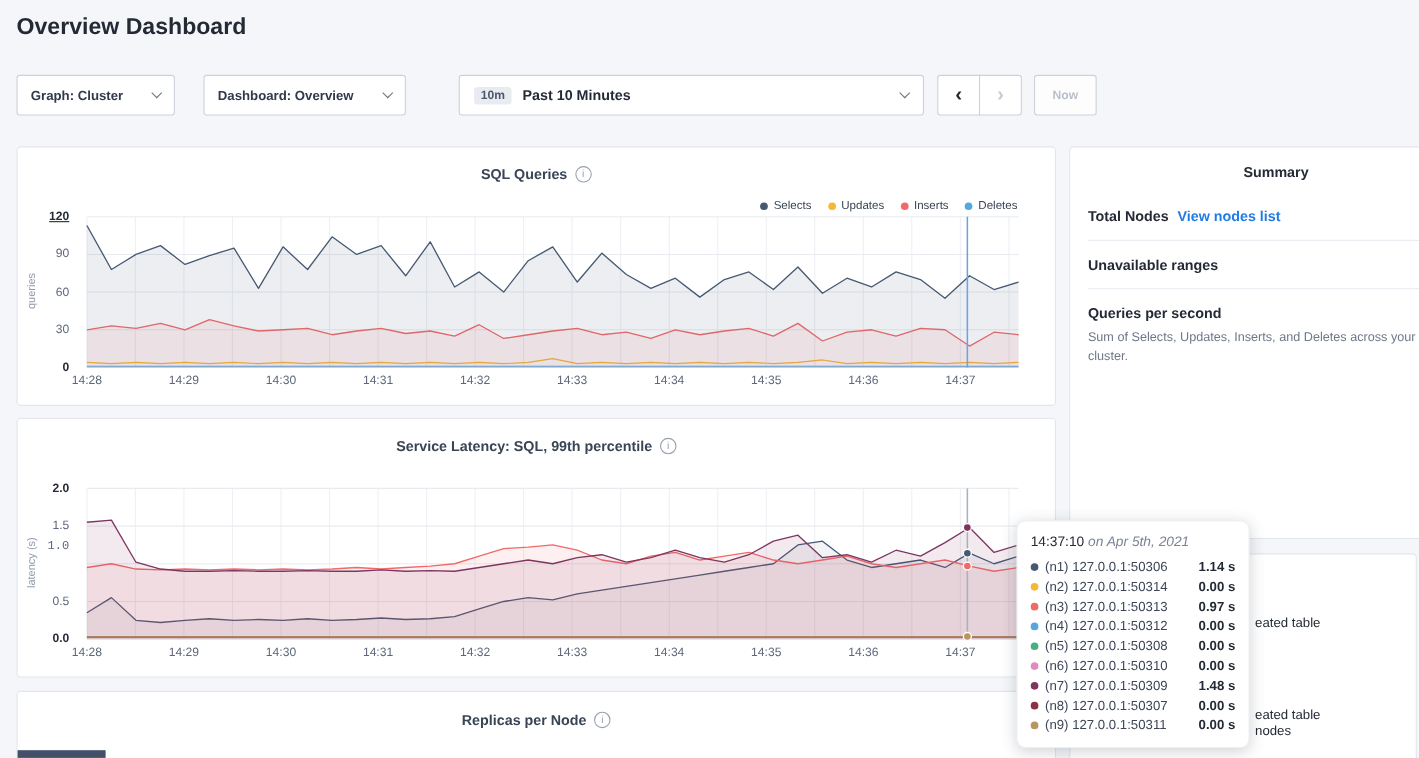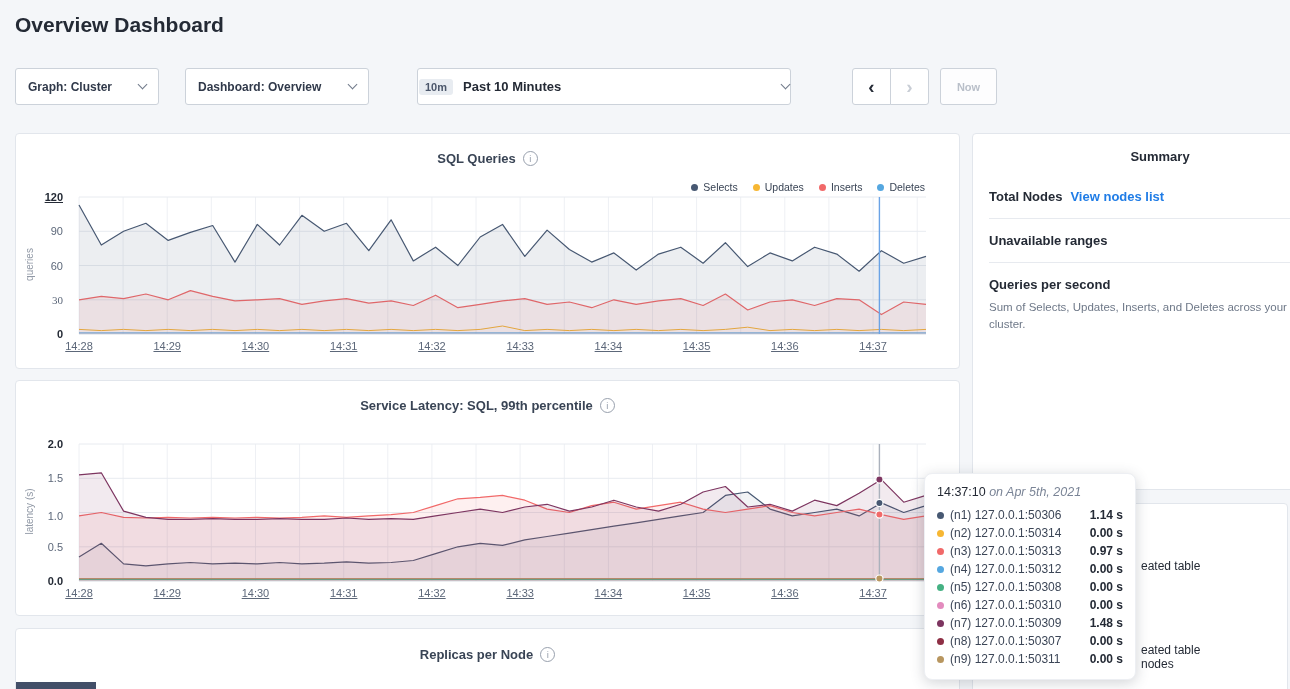--- a/index.html
+++ b/index.html
@@ -9,21 +9,21 @@
        font-family:"Liberation Sans",sans-serif;}
   :root{--value-green:#2aa25e;--link-blue:#1f7ce6;}
 
   .page-title{position:absolute;left:15px;top:13px;font-size:21px;font-weight:700;color:#242a35;}
 
   .ctl{position:absolute;top:68px;height:37px;background:#fff;border:1px solid #ccd2da;
        border-radius:3px;display:flex;align-items:center;font-size:12px;font-weight:700;
        color:#30394a;cursor:pointer;}
   #dd-graph{left:15px;width:144px;padding:0 12px;justify-content:space-between;}
   #dd-dashboard{left:185px;width:184px;padding:0 12px;justify-content:space-between;}
-  #time-range{left:417px;width:374px;padding:0 1px;gap:10px;}
+  #time-range{left:417px;width:423px;padding:0 13px;gap:10px;}
   .badge{background:#e8ecf1;border-radius:3px;padding:2px 6px;font-size:11px;font-weight:700;color:#4c576b;}
   .time-label{font-size:13px;font-weight:700;color:#242a35;}
   #time-range .chev{margin-left:auto;}
   .chev{width:7px;height:7px;border-right:1.6px solid #707a8a;border-bottom:1.6px solid #707a8a;
         transform:rotate(45deg);margin-top:-4px;flex:none;}
   .nav-btn{justify-content:center;font-size:19px;font-weight:700;}
   #btn-prev{left:852px;width:39px;border-radius:3px 0 0 3px;color:#242a35;}
   #btn-next{left:890px;width:39px;border-radius:0 3px 3px 0;color:#c8cdd5;}
   #btn-now{left:940px;width:57px;justify-content:center;font-size:11px;color:#b9bfc9;background:#fdfdfe;}
 
@@ -43,21 +43,21 @@
   .legend{position:absolute;top:47px;right:34px;display:flex;gap:15px;align-items:center;}
   .legend-item{display:inline-flex;align-items:center;gap:5px;font-size:10.5px;color:#394455;}
   .legend-item .dot{width:7px;height:7px;border-radius:50%;}
 
   .plot{position:absolute;left:63px;top:63px;width:847px;height:137px;}
   .plot svg{width:100%;height:100%;display:block;overflow:visible;}
   .yticks{position:absolute;left:0;top:63px;width:55px;height:137px;}
   .ytick{position:absolute;right:8px;font-size:11px;color:#5c6779;}
   .ytick.strong{font-weight:700;color:#242a35;}
   .xticks{position:absolute;left:63px;top:206px;width:847px;height:16px;}
-  .xtick{position:absolute;transform:translateX(-50%);font-size:11px;color:#5c6779;white-space:nowrap;text-decoration:underline;}
+  .xtick{position:absolute;transform:translateX(-50%);font-size:11px;color:#5c6779;white-space:nowrap;}
   .ylab{position:absolute;left:-55px;top:125px;width:137px;text-align:center;font-size:10px;
         color:#9199a6;transform:rotate(-90deg);}
 
   .sum-title{text-align:center;font-size:13px;font-weight:700;color:#242a35;padding:15px 0 11px;}
   .srow{margin:0 16px;padding:14px 0;border-bottom:1px solid #e7eaef;}
   .srow:last-child{border-bottom:none;}
   .srow-main{display:flex;align-items:baseline;gap:8px;font-size:13px;font-weight:700;}
   .slabel{color:#242a35;}
   .slink{color:var(--link-blue);cursor:pointer;text-decoration:none;}
   .sval{margin-left:auto;color:var(--value-green);}
@@ -129,21 +129,21 @@
         <span>Inserts</span>
       </span>
       <span class="legend-item">
         <span class="dot" style="background: rgb(85, 167, 224);"></span>
         <span>Deletes</span>
       </span>
     </div>
   <div class="ylab">queries</div>
   <div class="yticks">
       <span class="ytick strong" style="top: 131px;">0</span>
-      <span class="ytick" style="top: 96.75px; font-family: Liberation Serif, serif;">30</span>
+      <span class="ytick" style="top: 96.75px;">30</span>
       <span class="ytick" style="top: 62.5px; padding-left: 29px;">60</span>
       <span class="ytick" style="top: 28.25px;">90</span>
       <span class="ytick strong" style="top: -6px; text-decoration: underline;">120</span>
     </div>
   <div class="plot">
       <svg viewBox="0 0 847 137" preserveAspectRatio="none">
         <line x1="0.0" y1="0" x2="0.0" y2="137" stroke="#eef0f4" stroke-width="1"></line>
         <line x1="44.1" y1="0" x2="44.1" y2="137" stroke="#eef0f4" stroke-width="1"></line>
         <line x1="88.2" y1="0" x2="88.2" y2="137" stroke="#eef0f4" stroke-width="1"></line>
         <line x1="132.3" y1="0" x2="132.3" y2="137" stroke="#eef0f4" stroke-width="1"></line>
@@ -193,21 +193,21 @@
 
 <section class="card chart-card" id="card-latency">
   <div class="chart-title">
     <span>Service Latency: SQL, 99th percentile</span>
     <span class="info">i</span>
   </div>
   <div class="ylab">latency (s)</div>
   <div class="yticks">
       <span class="ytick strong" style="top: 131px;">0.0</span>
       <span class="ytick" style="top: 96.75px;">0.5</span>
-      <span class="ytick" style="top: 66px;">1.0</span>
+      <span class="ytick" style="top: 47px; font-family: Liberation Mono, monospace;">1.0</span>
       <span class="ytick" style="top: 28.25px;">1.5</span>
       <span class="ytick strong" style="top: -6px;">2.0</span>
     </div>
   <div class="plot">
       <svg viewBox="0 0 847 137" preserveAspectRatio="none">
         <line x1="0.0" y1="0" x2="0.0" y2="137" stroke="#eef0f4" stroke-width="1"></line>
         <line x1="44.1" y1="0" x2="44.1" y2="137" stroke="#eef0f4" stroke-width="1"></line>
         <line x1="88.2" y1="0" x2="88.2" y2="137" stroke="#eef0f4" stroke-width="1"></line>
         <line x1="132.3" y1="0" x2="132.3" y2="137" stroke="#eef0f4" stroke-width="1"></line>
         <line x1="176.5" y1="0" x2="176.5" y2="137" stroke="#eef0f4" stroke-width="1"></line>

